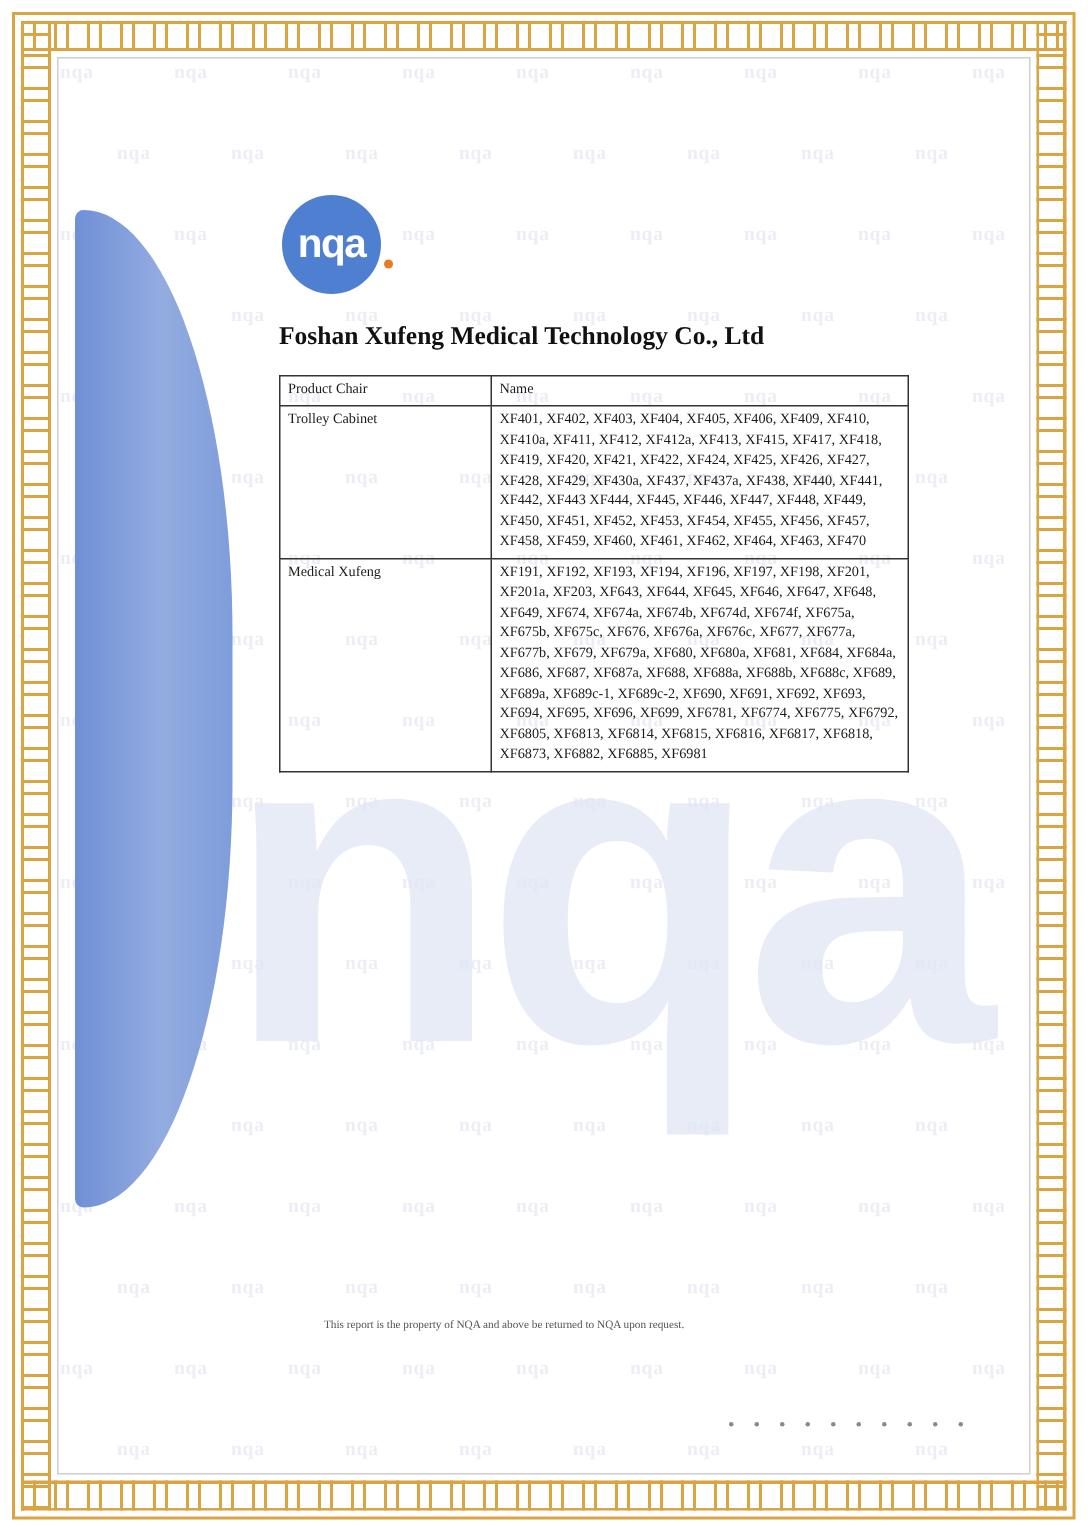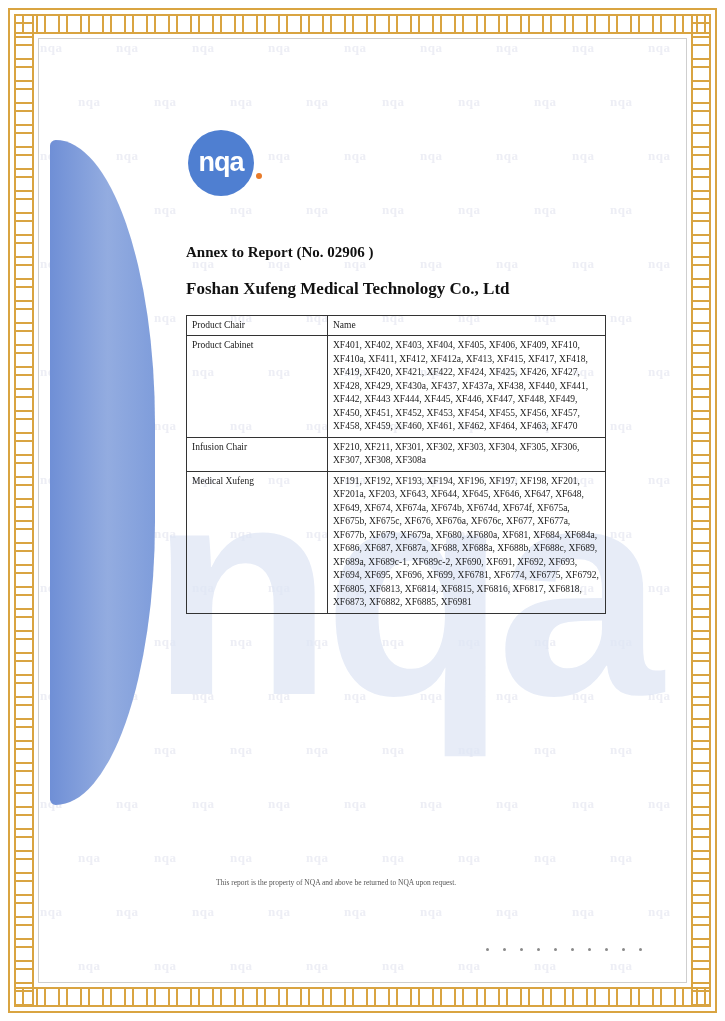--- a/index.html
+++ b/index.html
@@ -408,38 +408,33 @@
 
   <div class="blue-leaf"></div>
 
   <div class="content">
 
     <div class="logo">
       <span class="logo-text">nqa</span>
       <span class="logo-dot"></span>
     </div>
 
-    <div class="doc-title">Annex to Report (No. 02906 )</div>
     <div class="company">Foshan Xufeng Medical Technology Co., Ltd</div>
 
     <table class="annex">
       <thead>
         <tr>
           <th class="col-name">Product Chair</th>
           <th>Name</th>
         </tr>
       </thead>
       <tbody id="annex-body">
           <tr>
-            <td class="cell-name">Product Cabinet</td>
+            <td class="cell-name">Trolley Cabinet</td>
             <td>XF401, XF402, XF403, XF404, XF405, XF406, XF409, XF410, XF410a, XF411, XF412, XF412a, XF413, XF415, XF417, XF418, XF419, XF420, XF421, XF422, XF424, XF425, XF426, XF427, XF428, XF429, XF430a, XF437, XF437a, XF438, XF440, XF441, XF442, XF443 XF444, XF445, XF446, XF447, XF448, XF449, XF450, XF451, XF452, XF453, XF454, XF455, XF456, XF457, XF458, XF459, XF460, XF461, XF462, XF464, XF463, XF470</td>
-          </tr>
-          <tr>
-            <td class="cell-name">Infusion Chair</td>
-            <td>XF210, XF211, XF301, XF302, XF303, XF304,    XF305, XF306, XF307, XF308, XF308a</td>
           </tr>
           <tr>
             <td class="cell-name">Medical Xufeng</td>
             <td>XF191, XF192, XF193, XF194, XF196, XF197, XF198, XF201, XF201a, XF203, XF643, XF644, XF645, XF646, XF647, XF648, XF649, XF674, XF674a, XF674b, XF674d, XF674f, XF675a, XF675b, XF675c, XF676, XF676a, XF676c, XF677, XF677a, XF677b, XF679, XF679a, XF680, XF680a, XF681, XF684, XF684a, XF686, XF687, XF687a, XF688, XF688a, XF688b, XF688c, XF689, XF689a, XF689c-1, XF689c-2, XF690, XF691, XF692, XF693, XF694, XF695, XF696, XF699, XF6781, XF6774, XF6775, XF6792, XF6805, XF6813, XF6814, XF6815, XF6816, XF6817, XF6818, XF6873, XF6882, XF6885, XF6981</td>
           </tr>
         </tbody>
     </table>
 
   </div>
 

